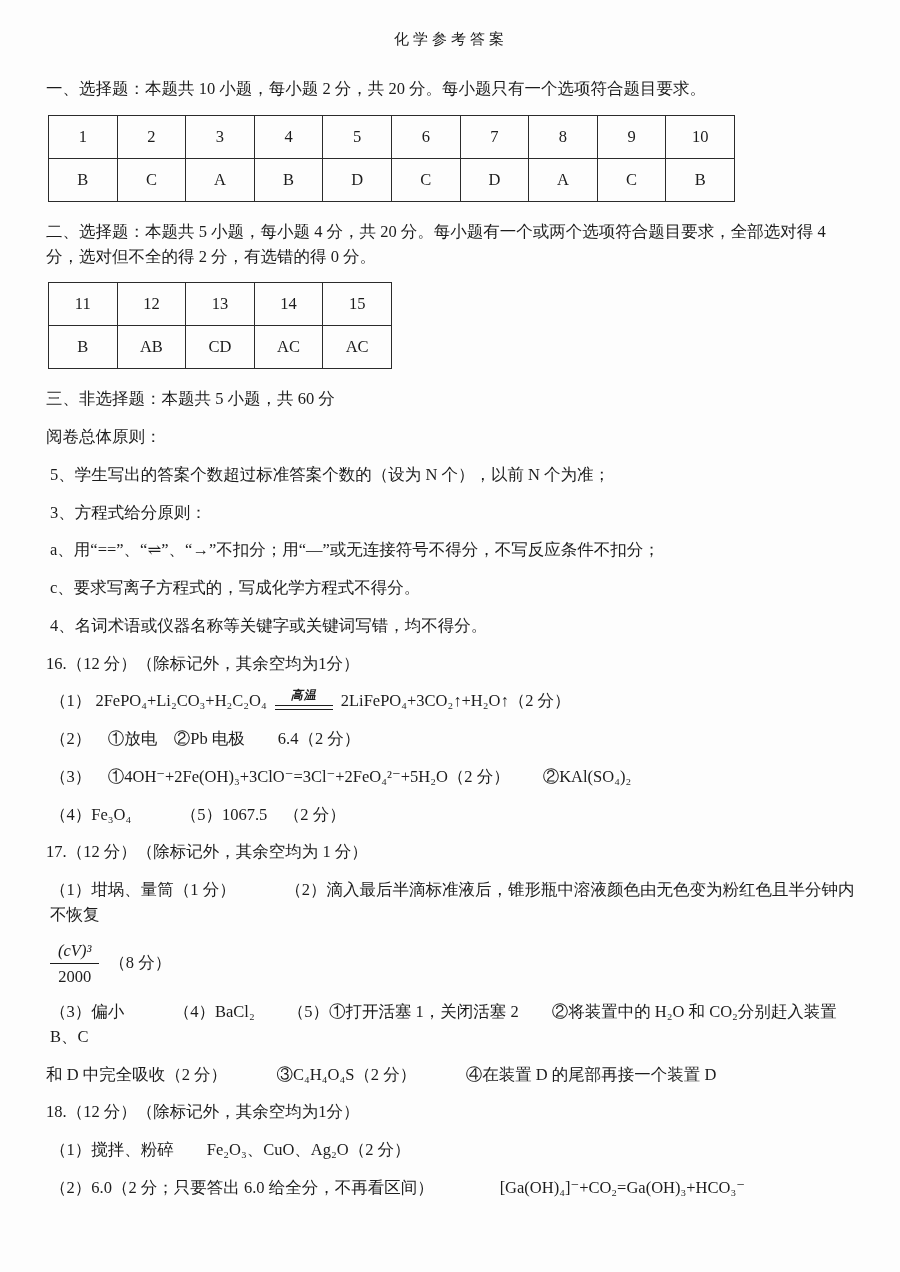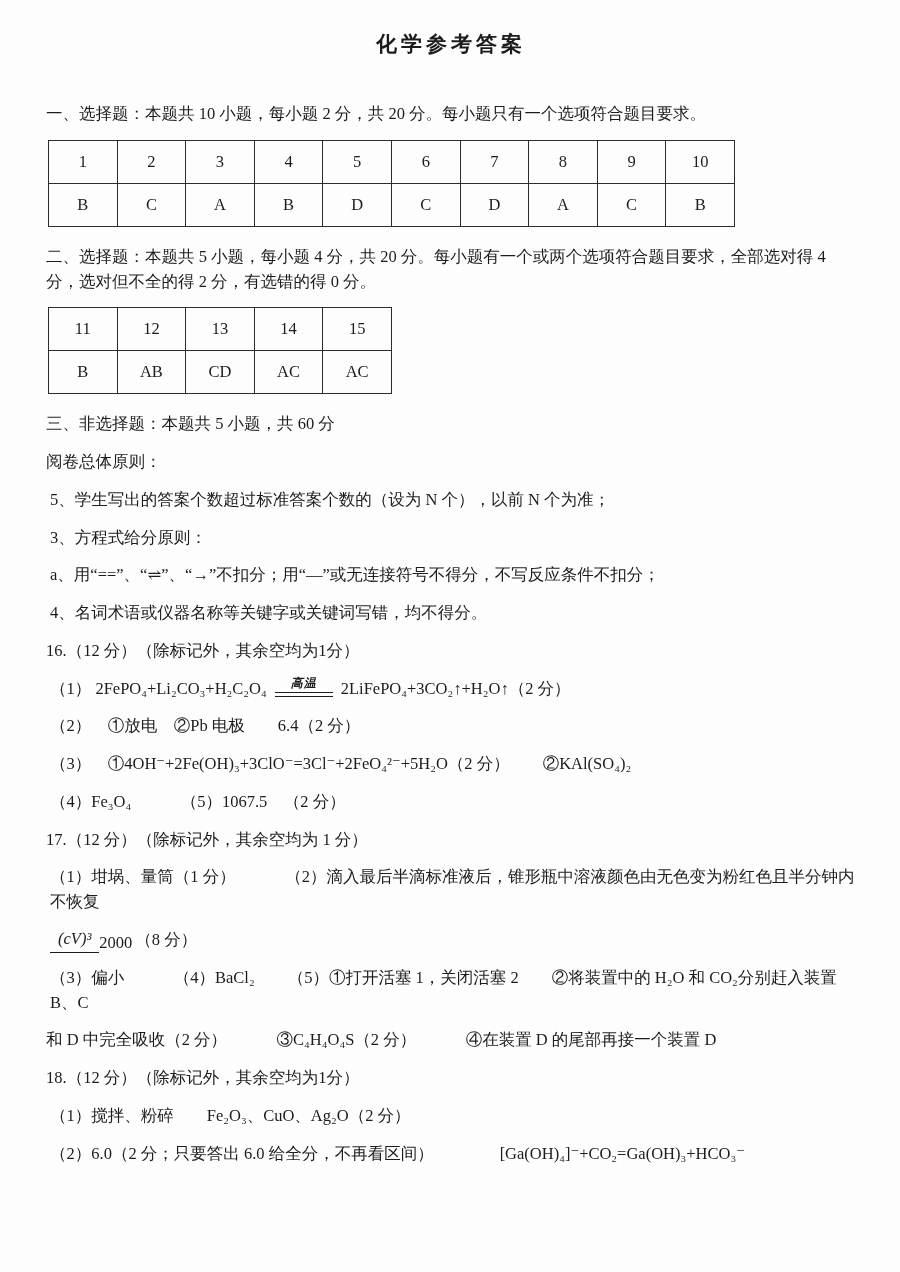--- a/index.html
+++ b/index.html
@@ -4,43 +4,43 @@
 <style>
   * { margin:0; padding:0; box-sizing:border-box; }
   html,body { background:#e9e9e9; }
   .page {
     width:900px; height:1272px; margin:0 auto;
     background:#fdfdfd; color:#1c1c1c;
     font-family:"Liberation Serif","DejaVu Serif",serif;
     padding:30px 44px 16px 46px; overflow:hidden;
   }
   .doc-title {
-    text-align:center; font-size:21px; font-weight:bold;
-    letter-spacing:4px; margin-bottom:44px;
+    text-align:center; font-size:15px; font-weight:normal;
+    letter-spacing:4px; margin-bottom:28px;
   }
   p.line { font-size:16.5px; line-height:1.5; margin-bottom:13px; }
   p.heading { margin-top:4px; }
   p.item { padding-left:4px; }
   table.ans { border-collapse:collapse; margin:4px 0 18px 2px; table-layout:fixed; }
   table.ans td {
     border:1.6px solid #2b2b2b; width:68.6px; height:43px;
     text-align:center; font-size:16.5px; vertical-align:middle;
   }
   .rxn-cond {
     display:inline-flex; flex-direction:column; align-items:center;
     vertical-align:middle; margin:0 8px; position:relative; top:-3px;font-style:italic;
   }
   .cond-text { font-size:12px; font-weight:bold; line-height:1.1; letter-spacing:1px; }
   .cond-line {
     width:58px; height:5px; margin-top:2px;
     border-top:1.5px solid #1c1c1c; border-bottom:1.5px solid #1c1c1c;
   }
   .fraction {
-    display:inline-flex; align-items:center;
-    vertical-align:middle; margin-right:3px;
+    display:inline-flex; flex-direction:column; align-items:center;
+    vertical-align:middle; margin-right:10px;
   }
   .frac-num { font-style:italic; padding:0 8px 3px; border-bottom:1.6px solid #1c1c1c; line-height:1.2; }
   .frac-den { padding-top:3px; line-height:1.2; }
   .sp { white-space:pre; }
 </style>
 </head>
 <body>
 
 <div class="page">
 
@@ -96,20 +96,21 @@
         <td>AC</td>
       </tr>
     </tbody>
   </table>
 
   <p class="line heading">三、非选择题：本题共 5 小题，共 60 分</p>
   <p class="line">阅卷总体原则：</p>
   <p class="line item">5、学生写出的答案个数超过标准答案个数的（设为 N 个），以前 N 个为准；</p>
   <p class="line item">3、方程式给分原则：</p>
   <p class="line item">a、用“==”、“⇌”、“→”不扣分；用“—”或无连接符号不得分，不写反应条件不扣分；</p>
+  <p class="line item">c、要求写离子方程式的，写成化学方程式不得分。</p>
   <p class="line item">4、名词术语或仪器名称等关键字或关键词写错，均不得分。</p>
 
   <p class="line heading">16.（12 分）（除标记外，其余空均为1分）</p>
   <p class="line item">
     <span class="sp">（1） 2FePO₄+Li₂CO₃+H₂C₂O₄</span><span class="rxn-cond">
         <span class="cond-text">高温</span>
         <span class="cond-line"></span>
       </span><span class="sp">2LiFePO₄+3CO₂↑+H₂O↑（2 分）</span>
   </p>
   <p class="line item">（2）　①放电　②Pb 电极　　6.4（2 分）</p>

